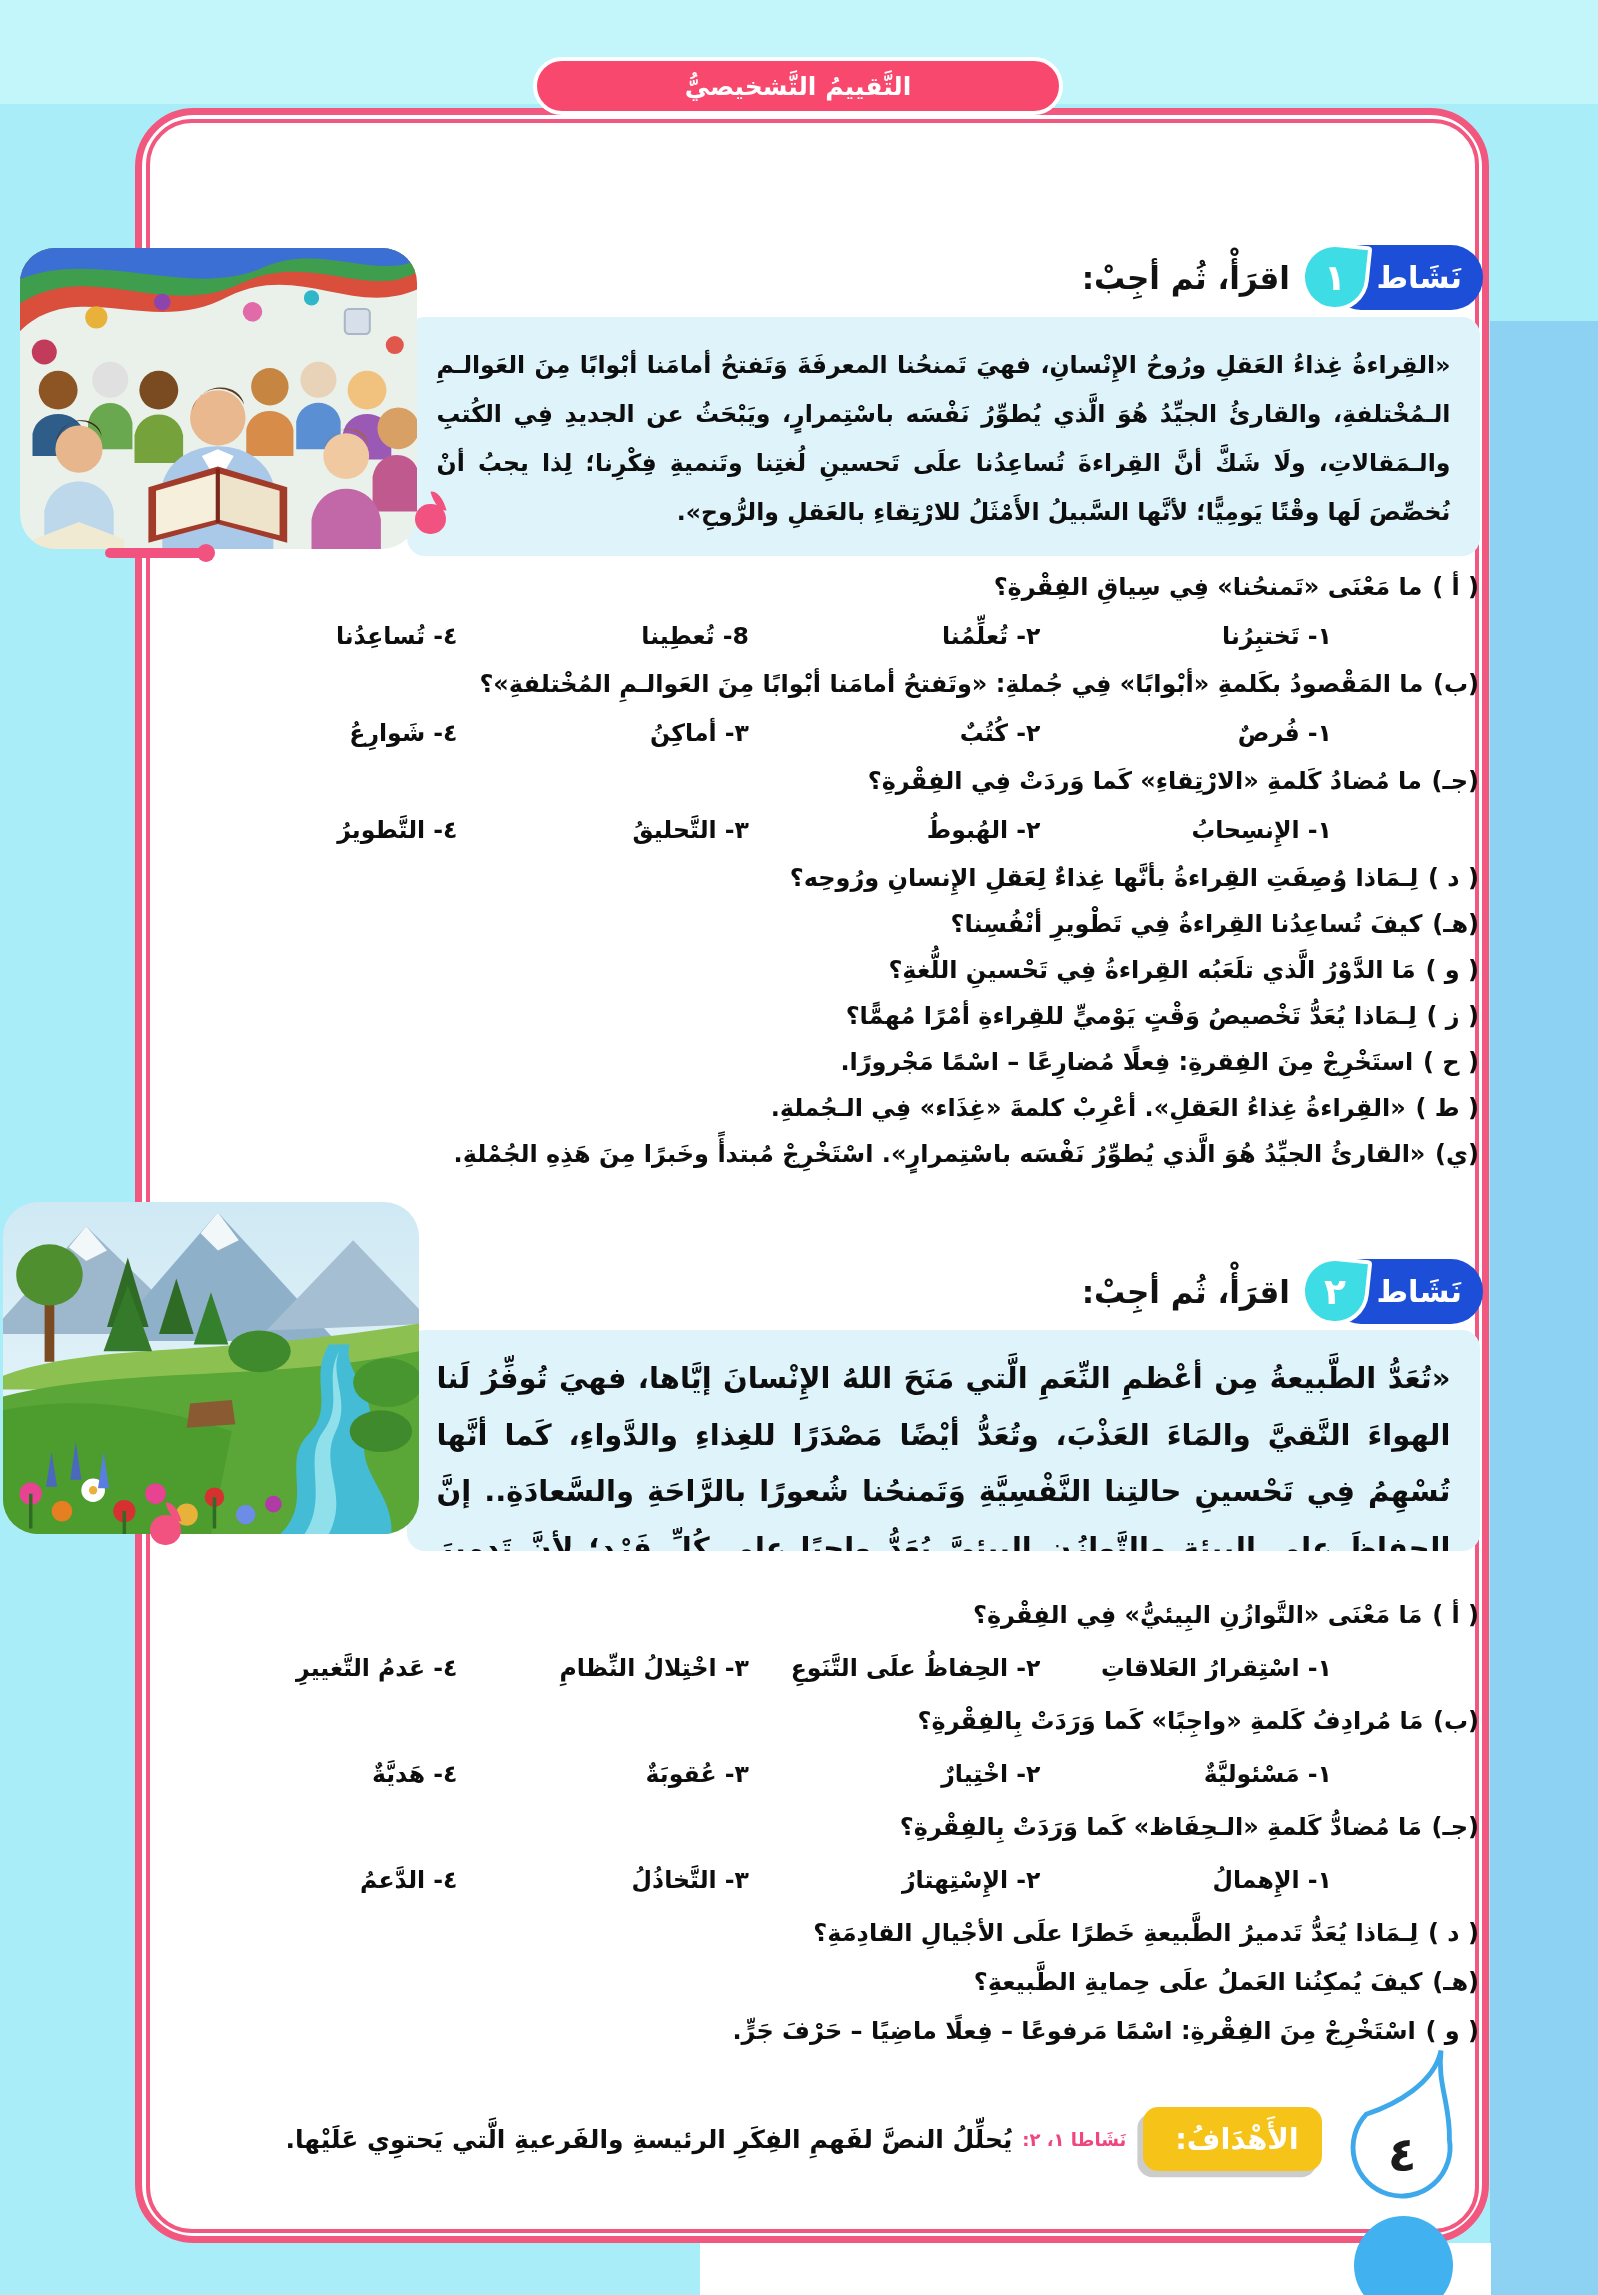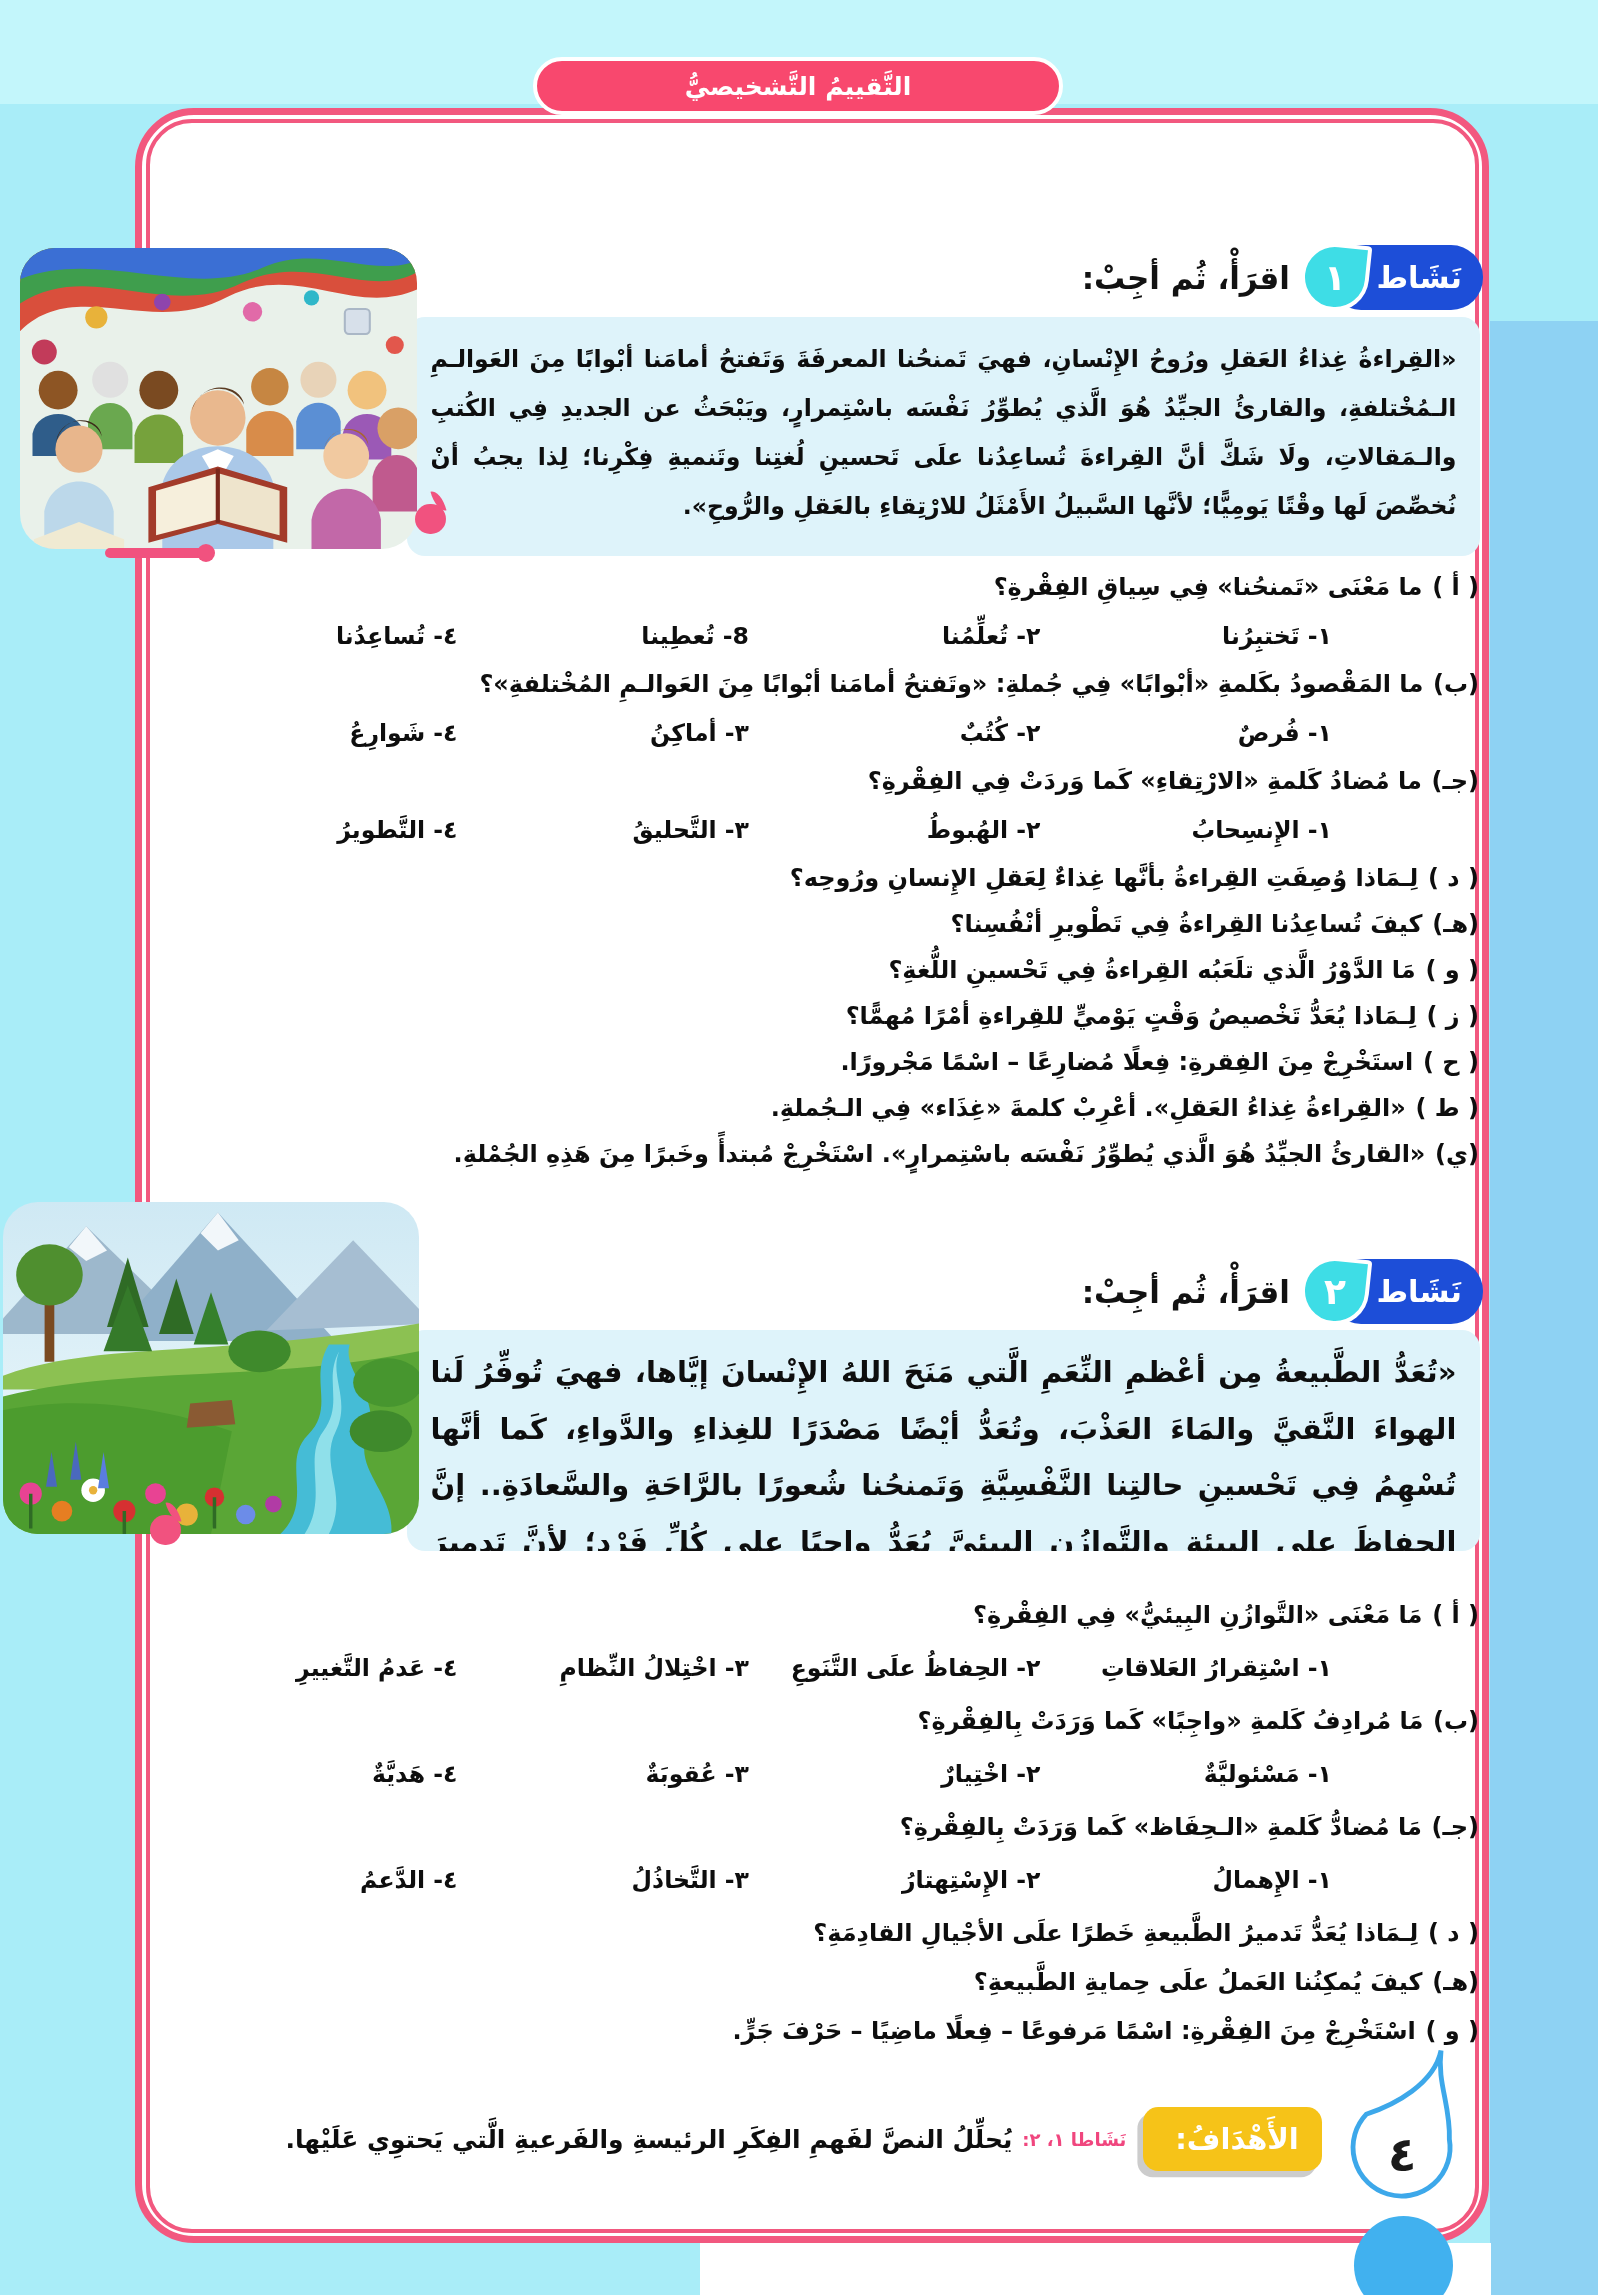--- a/index.html
+++ b/index.html
@@ -23,21 +23,21 @@
   .badge-wrap{position:relative;width:182px;height:71px;flex:none;}
   .act-badge{position:absolute;right:0;top:2.8px;width:154px;height:65px;background:#1d4ed8;border-radius:32px;
         display:flex;align-items:center;color:#fff;font-size:30.5px;font-weight:bold;padding-right:21px;box-sizing:border-box;}
   .act-drop{position:absolute;left:0;top:0;width:68px;height:68px;background:#3edde6;border:4.2px solid #fff;
         border-radius:50% 6% 50% 50%;transform:rotate(6deg);box-sizing:border-box;display:flex;align-items:center;justify-content:center;}
   .act-drop span{transform:rotate(-6deg);color:#fff;font-size:36px;font-weight:bold;}
   .act-instruction{font-size:31px;font-weight:bold;color:#121212;margin-right:11px;white-space:nowrap;}
 
   .passage{position:absolute;left:408px;right:118px;background:#def3fa;border-radius:18px;box-sizing:border-box;
         color:#0e0e0e;font-weight:bold;overflow:hidden;z-index:2;}
-  .passage p{margin:0;text-align:justify;}
+  .passage p{margin:6px;text-align:justify;}
   .p1{top:317px;height:239px;padding:18px 23.6px;font-size:23.6px;line-height:2.08;}
   .p2{top:1330px;height:221px;padding:14px 23.6px;font-size:29px;line-height:1.95;}
 
   .illus{position:absolute;border-radius:35px;overflow:hidden;z-index:4;}
   .img1{left:21px;top:248px;width:397px;height:301px;}
   .img2{left:4.2px;top:1202px;width:416px;height:332px;}
   .illus svg{display:block;width:100%;height:100%;}
 
   .questions{position:absolute;left:167px;right:119px;color:#0e0e0e;font-weight:bold;z-index:3;}
   .q1{top:564px;}

